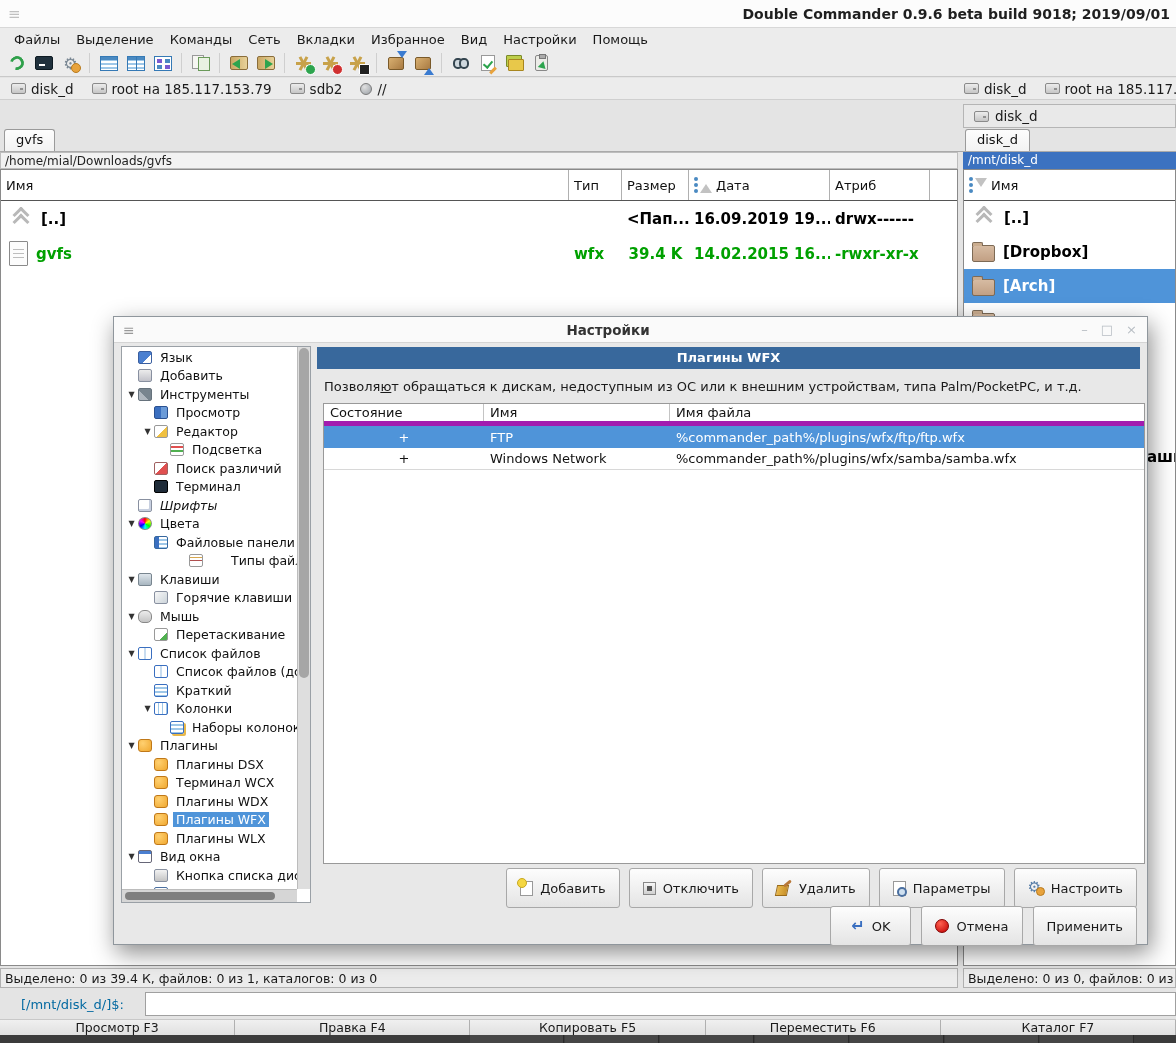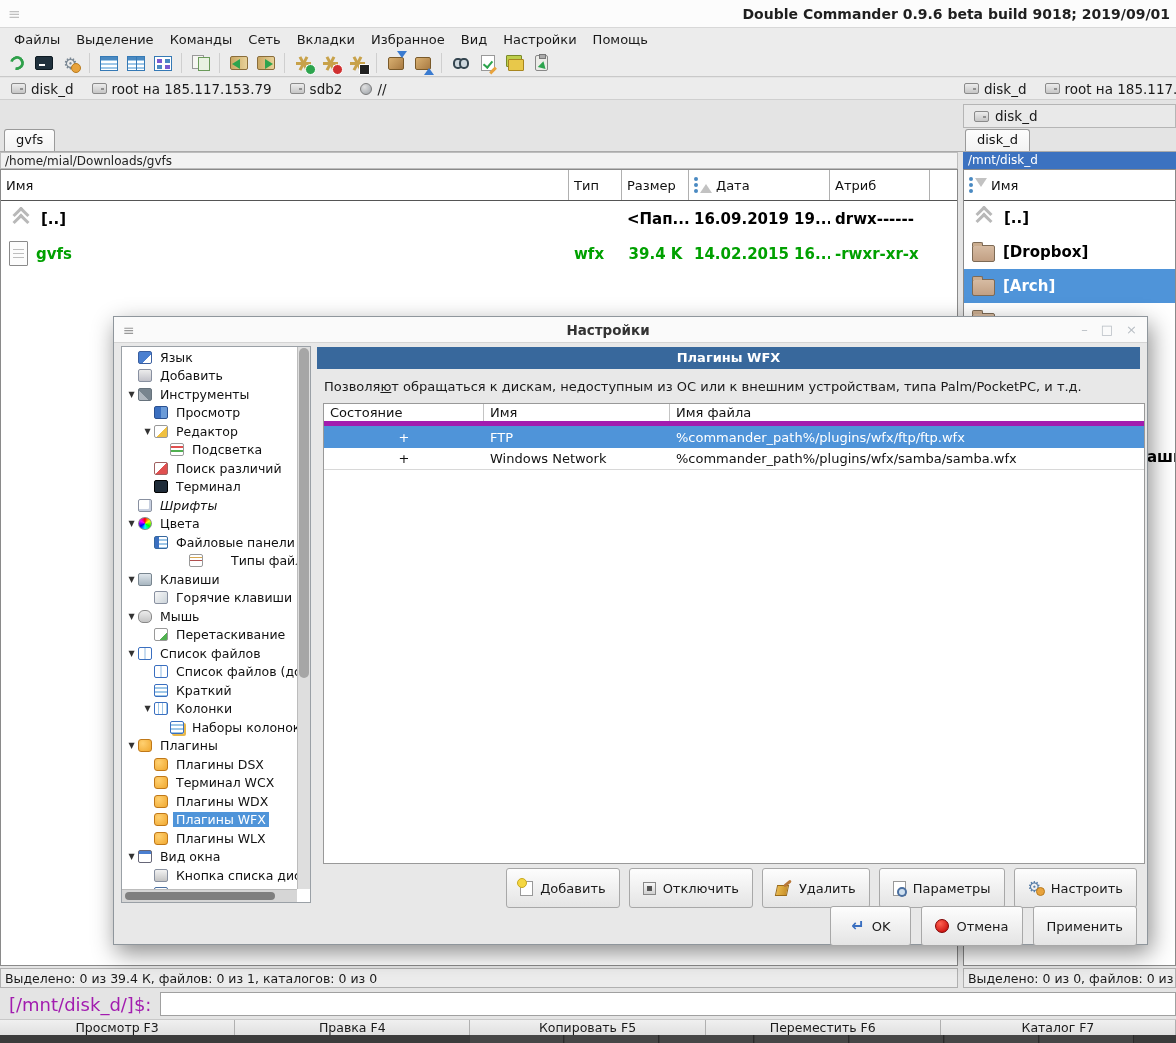--- a/index.html
+++ b/index.html
@@ -116,21 +116,21 @@
   .ico-file::after { content:""; position:absolute; left:3px; top:4px; right:3px; bottom:4px; background:repeating-linear-gradient(#fcfcfc 0 3px, #bdbdbd 3px 4px); }
   .ico-folder { width:23px; height:17px; background:linear-gradient(#d6bba2,#c2a084); border:1px solid #7d6a55; border-radius:2px; position:relative; flex:none; margin-top:3px; }
   .ico-folder::before { content:""; position:absolute; top:-4px; left:-1px; width:9px; height:3px; background:#cbad8f; border:1px solid #7d6a55; border-bottom:none; border-radius:2px 2px 0 0; }
   .fragment { position:absolute; left:183px; top:278px; width:30px; font-size:15px; font-weight:bold; color:#000; overflow:hidden; white-space:nowrap; }
 
   
   .status { position:absolute; top:968px; height:20px; background:#ececec; border:1px solid #b0b0b0; font-size:12.5px; color:#1a1a1a; padding:2px 4px; white-space:nowrap; overflow:hidden; }
   .status.sl { left:0; width:958px; }
   .status.sr { left:963px; width:213px; }
   .cmdrow { position:absolute; left:0; top:991px; width:100%; height:26px; display:flex; align-items:center; }
-  .cmdprompt { font-size:18px; color:#a21caf; padding:0 9px; white-space:nowrap; }
+  .cmdprompt { font-size:13px; color:#0369a1; padding:0 21px; white-space:nowrap; }
   .cmdinput { flex:1; height:24px; border:1px solid #a0a0a0; background:#fff; font-size:13px; padding:0 4px; font-family:"DejaVu Sans",sans-serif; }
   .fnbar { position:absolute; left:0; top:1019px; width:100%; height:16px; display:flex; background:#e6e6e6; border-top:1px solid #c8c8c8; }
   .fnbtn { flex:1; text-align:center; font-size:12.5px; color:#1a1a1a; border-right:1px solid #b0b0b0; background:linear-gradient(#f0f0f0,#e0e0e0); }
   .taskstrip { position:absolute; left:0; top:1035px; width:100%; height:8px; background:#3b3b3b; display:flex; }
   .tseg { width:94px; height:100%; background:#464646; border-right:1px solid #2a2a2a; margin-left:1px; }
   .tseg:first-child { margin-left:470px; }
 
   
   .dialog { position:absolute; left:113px; top:316px; width:1035px; height:629px; background:#e8e8e8; border:1px solid #8f969c; box-shadow:3px 8px 22px rgba(0,0,0,.45); }
   .dtitle { position:absolute; left:0; top:0; width:100%; height:26px; background:#fafafa; border-bottom:1px solid #d4d4d4; display:flex; align-items:center; }

